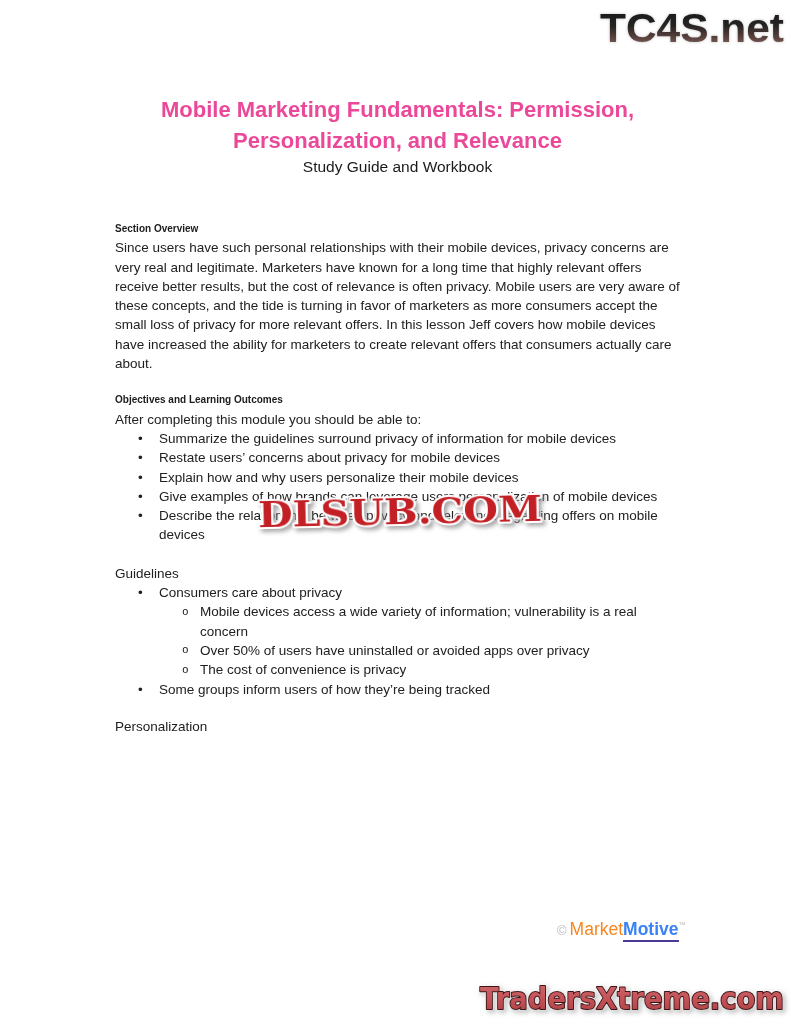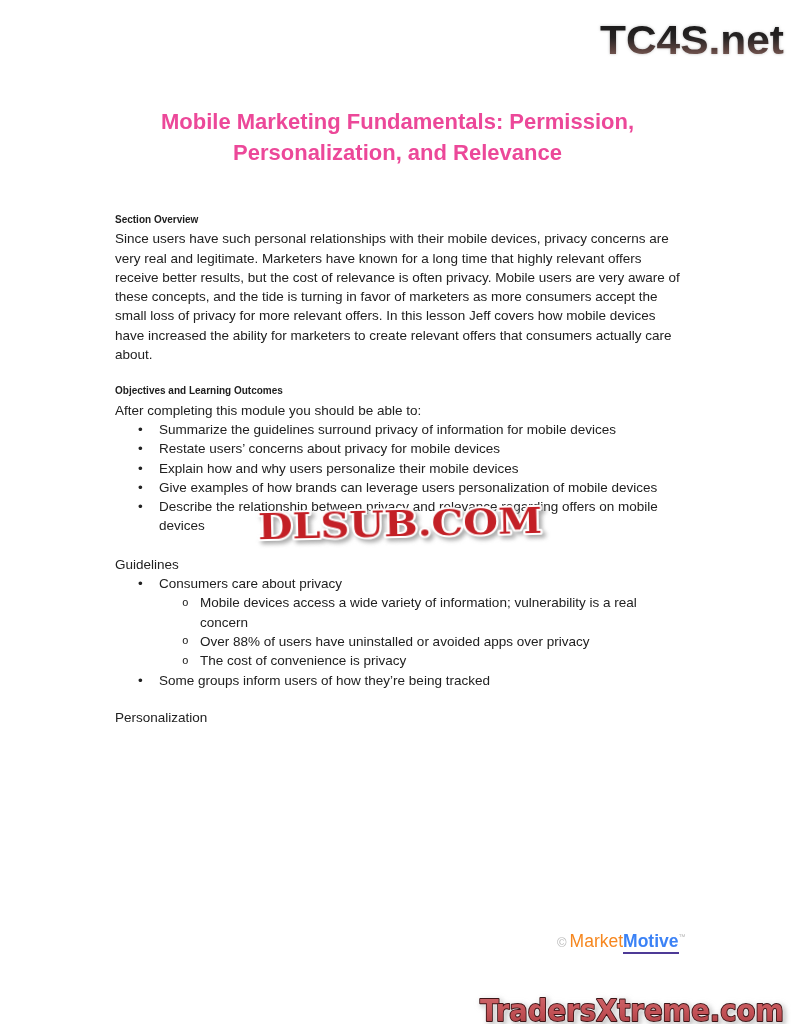--- a/index.html
+++ b/index.html
@@ -4,21 +4,21 @@
 <style>
   html, body { margin: 0; padding: 0; }
   body {
     width: 791px; height: 1024px;
     background: #ffffff;
     font-family: "Liberation Sans", sans-serif;
     color: #212121;
     overflow: hidden;
     position: relative;
   }
-  .page { position: relative; width: 791px; height: 800px; background: #fff; margin-top: 12px; }
+  .page { position: relative; width: 791px; height: 800px; background: #fff; }
 
   
   .tc4s-logo { position: absolute; top: 3px; right: 3px; width: 192px; height: 50px;
     filter: drop-shadow(0 0 1.5px rgba(185,185,185,0.9)); }
 
   
   .content { position: absolute; left: 115px; top: 94px; width: 565px;
     font-size: 13.5px; line-height: 19.3px; }
 
   .title-block { text-align: center; }
@@ -80,20 +80,21 @@
       </linearGradient>
     </defs>
     <text x="96" y="39" text-anchor="middle" font-family="Liberation Sans, sans-serif" font-size="40" font-weight="bold" fill="url(#tcgrad)" textLength="184" lengthAdjust="spacingAndGlyphs">TC4S.net</text>
   </svg>
 
   <div class="content">
 
     <div class="title-block">
       <div class="title-line">Mobile Marketing Fundamentals:  Permission,</div>
       <div class="title-line">Personalization, and Relevance</div>
+      <div class="subtitle">Study Guide and Workbook</div>
     </div>
 
     <div class="sec-overview">
       <h2 class="doc-heading">Section Overview</h2>
       <p class="doc-body">Since users have such personal relationships with their mobile devices, privacy concerns are very real and legitimate. Marketers have known for a long time that highly relevant offers receive better results, but the cost of relevance is often privacy. Mobile users are very aware of these concepts, and the tide is turning in favor of marketers as more consumers accept the small loss of privacy for more relevant offers. In this lesson Jeff covers how mobile devices have increased the ability for marketers to create relevant offers that consumers actually care about.</p>
     </div>
 
     <div class="objectives">
       <h2 class="doc-heading">Objectives and Learning Outcomes</h2>
       <p class="doc-body">After completing this module you should be able to:</p>
@@ -107,21 +108,21 @@
     </div>
 
 
     <div class="guidelines-subheading">Guidelines</div>
 
     <ul class="doc-list takeaways-list">
       <li>
         <span>Consumers  care about privacy</span>
         <ul class="doc-sublist">
           <li>Mobile devices access a wide variety of information; vulnerability is a real concern</li>
-          <li>Over 88% of users have uninstalled or avoided apps over privacy</li>
+          <li>Over 50% of users have uninstalled or avoided apps over privacy</li>
           <li>The cost of convenience is privacy</li>
         </ul>
       </li>
       <li>Some groups inform users of how they’re being tracked</li>
     </ul>
 
     <div class="personalization-subheading">Personalization</div>
 
   </div>
 

